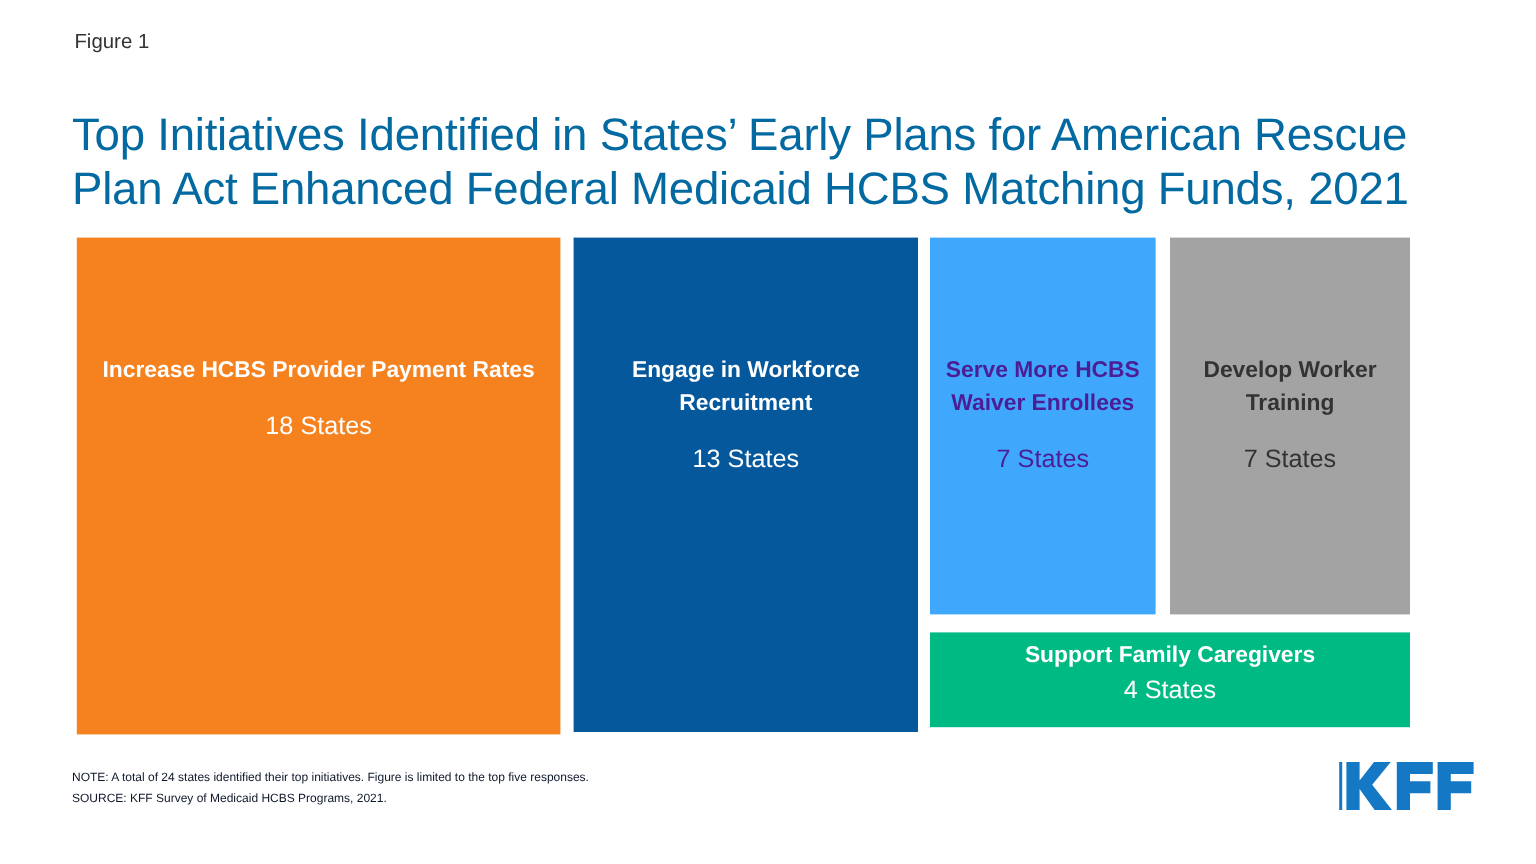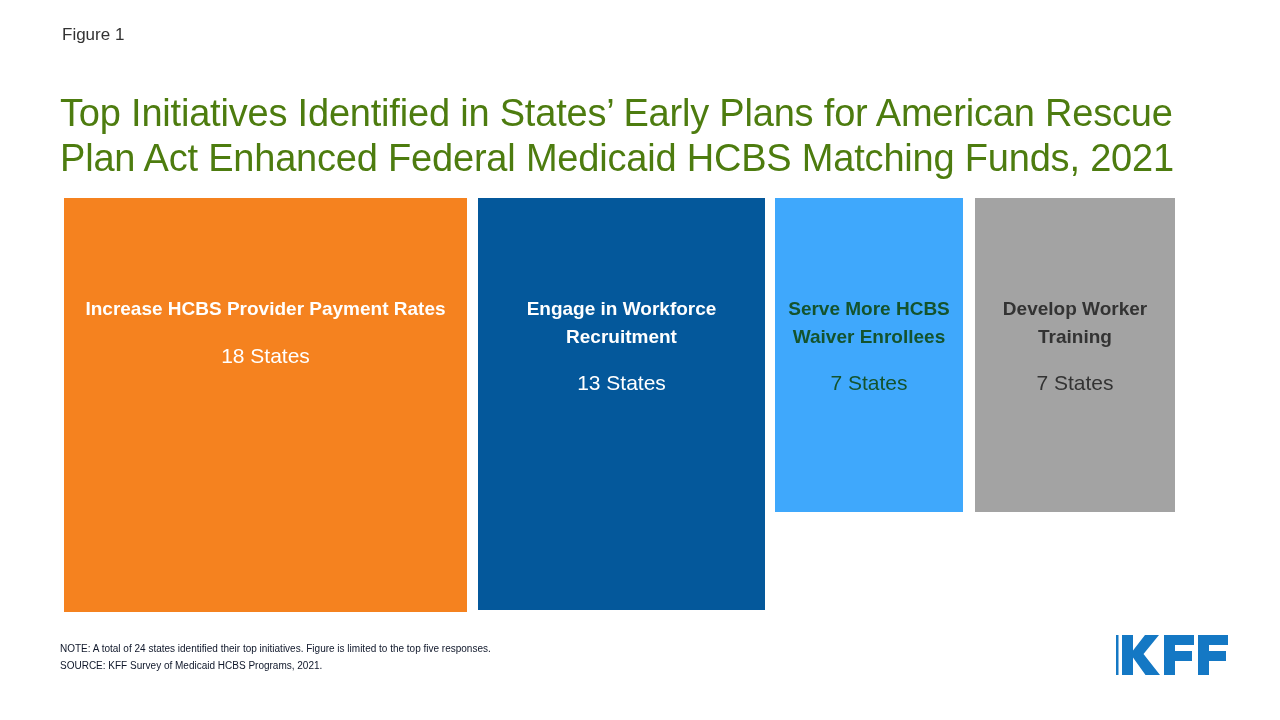--- a/index.html
+++ b/index.html
@@ -25,21 +25,21 @@
     line-height: 1.2;
   }
 
   #page-title {
     position: absolute;
     left: 60px;
     top: 66px;
     width: 1160px;
     font-size: 38px;
     line-height: 1.18;
-    color: #4d7c0f;
+    color: #0369a1;
     font-weight: normal;
     letter-spacing: -0.2px;
   }
 
   #treemap {
     position: absolute;
     left: 0;
     top: 0;
     width: 1280px;
     height: 720px;
@@ -85,21 +85,21 @@
   #tile-workforce-recruitment {
     left: 478px; top: 198px; width: 287px; height: 412px;
     background: #04589B;
     color: #ffffff;
   }
   #tile-workforce-recruitment .tile-textwrap { top: 96px; }
 
   #tile-waiver-enrollees {
     left: 775px; top: 198px; width: 188px; height: 314px;
     background: #3FA8FC;
-    color: #14532d;
+    color: #4c1d95;
   }
   #tile-waiver-enrollees .tile-textwrap { top: 96px; }
 
   #tile-worker-training {
     left: 975px; top: 198px; width: 200px; height: 314px;
     background: #a3a3a3;
     color: #333333;
   }
   #tile-worker-training .tile-textwrap { top: 96px; }
 
@@ -164,20 +164,26 @@
   </div>
 
   <div class="tile" id="tile-worker-training">
     <div class="tile-textwrap">
       <div class="tile-label">Develop Worker Training</div>
       <div class="sp" style="height:18px"></div>
       <div class="tile-value">7 States</div>
     </div>
   </div>
 
+  <div class="tile" id="tile-family-caregivers">
+    <div class="tile-textwrap">
+      <div class="tile-label">Support Family Caregivers</div>
+      <div class="tile-value">4 States</div>
+    </div>
+  </div>
 
 </div>
 
 <div id="footnotes">
   <div>NOTE: A total of 24 states identified their top initiatives. Figure is limited to the top five responses.</div>
   <div>SOURCE: KFF Survey of Medicaid HCBS Programs, 2021.</div>
 </div>
 
 <div id="kff-logo">
   <svg viewBox="0 0 118 44" xmlns="http://www.w3.org/2000/svg" aria-hidden="true">

